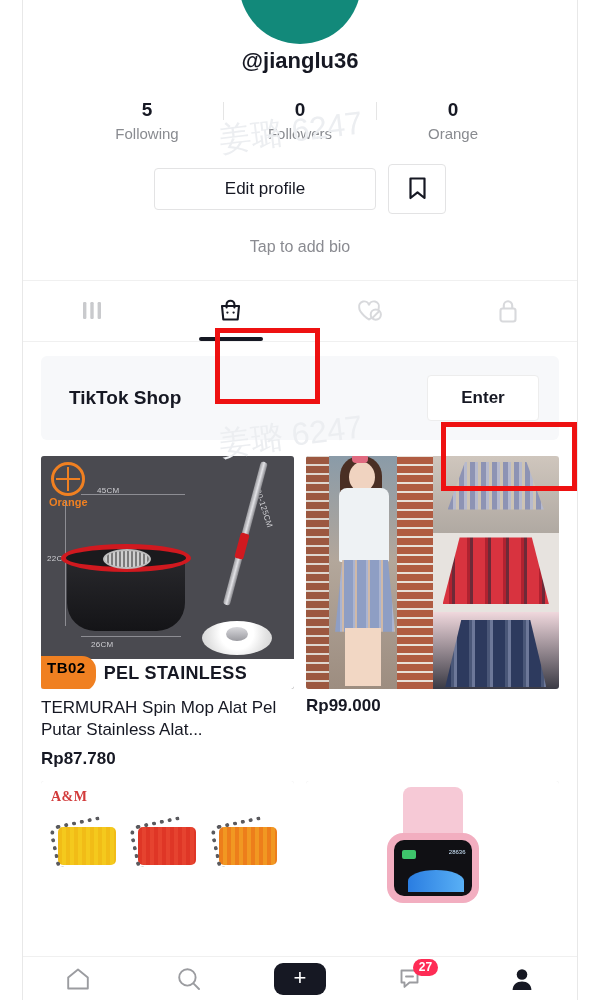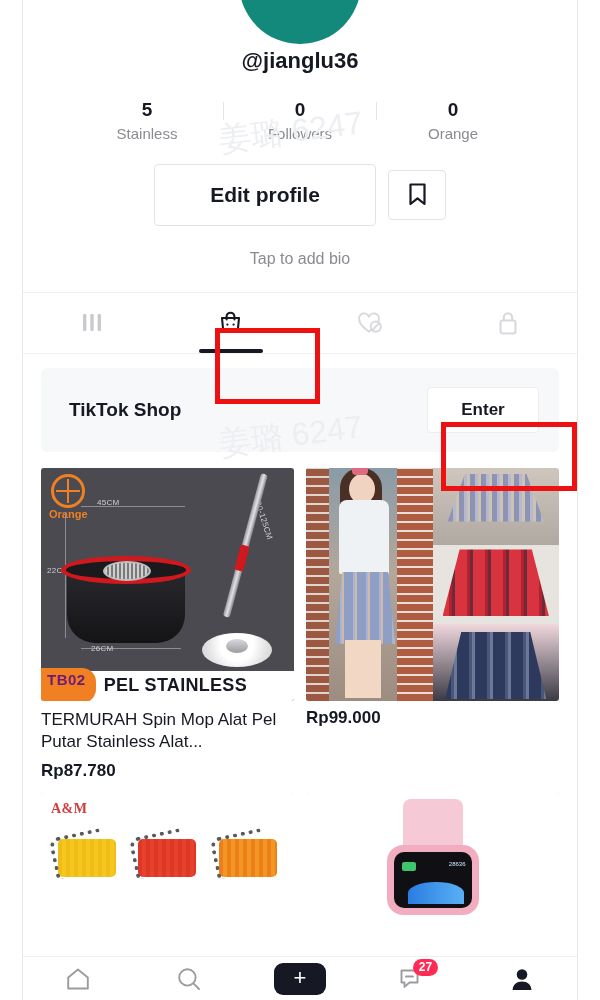--- a/index.html
+++ b/index.html
@@ -60,24 +60,24 @@
     font-size:15px; color:#898b90; margin-top:3px;
   }
   .stat-sep { width:1px; height:18px; background:#e5e5e5; margin:0 24px 18px; }
 
   
   .actions {
     display:flex; justify-content:center; align-items:center;
     gap:12px; margin-top:22px;
   }
   .edit-btn {
-    width:222px; height:62px;
+    width:222px; height:42px;
     border:1px solid #e3e3e4; border-radius:4px;
     background:#fff;
-    font-size:21px; font-weight:bold; color:#161823;
+    font-size:17px; font-weight:normal; color:#161823;
     display:flex; align-items:center; justify-content:center;
     cursor:pointer;
   }
   .icon-btn {
     width:58px; height:50px;
     border:1px solid #e3e3e4; border-radius:4px;
     background:#fff;
     display:flex; align-items:center; justify-content:center;
     cursor:pointer;
   }
@@ -216,33 +216,33 @@
     border-radius:50%;
   }
   .mophead::after {
     content:""; position:absolute; left:50%; top:6px; margin-left:-11px;
     width:22px; height:14px; border-radius:50%;
     background:linear-gradient(180deg,#d9d9dd,#9a9aa0);
   }
   .dimtext { position:absolute; color:#cfcfd3; font-size:8px; letter-spacing:.3px; }
   .d45 { left:56px; top:30px; }
   .d22 { left:6px; top:98px; }
-  .d26 { left:50px; bottom:48px; }
+  .d26 { left:50px; bottom:40px; }
   .d125 { right:10px; top:48px; transform:rotate(72deg); }
   .dimline { position:absolute; background:#8d8d93; }
   .dl-top { left:40px; top:38px; width:104px; height:1px; }
   .dl-left { left:24px; top:44px; width:1px; height:126px; }
   .dl-bot { left:40px; bottom:52px; width:100px; height:1px; }
   .mop-footer {
     position:absolute; left:0; right:0; bottom:0; height:30px;
     background:#ffffff;
     display:flex; align-items:center;
   }
   .mop-footer .badge {
-    background:#f08021; color:#701a75; font-size:15px; font-weight:bold;
+    background:#f08021; color:#000000; font-size:15px; font-weight:bold;
     padding:3px 10px 15px 6px; border-radius:0 14px 14px 0;
     letter-spacing:.5px;
   }
   .mop-footer .txt {
     font-size:18px; font-weight:bold; color:#161823; margin-left:8px;
     letter-spacing:.3px;
   }
 
   
   .skirt-grid { position:absolute; inset:0; background:#fff; display:flex; }
@@ -407,21 +407,21 @@
 
   <div class="avatar-wrap">
     <div class="avatar">姜璐</div>
   </div>
 
   <div class="handle">@jianglu36</div>
 
   <div class="stats">
     <div class="stat">
       <div class="num">5</div>
-      <div class="lbl">Stainless</div>
+      <div class="lbl">Following</div>
     </div>
     <div class="stat-sep"></div>
     <div class="stat">
       <div class="num">0</div>
       <div class="lbl">Followers</div>
     </div>
     <div class="stat-sep"></div>
     <div class="stat">
       <div class="num">0</div>
       <div class="lbl">Orange</div>

